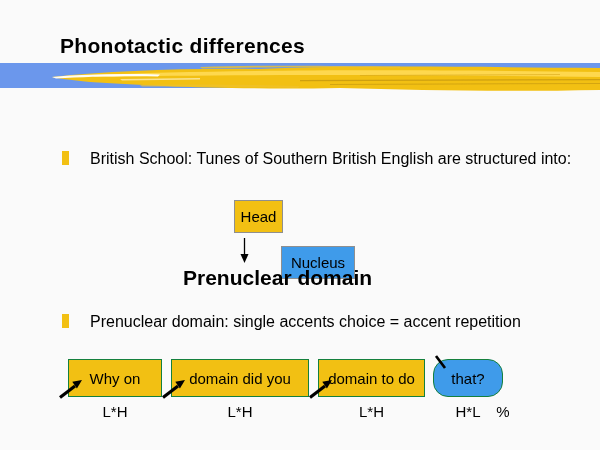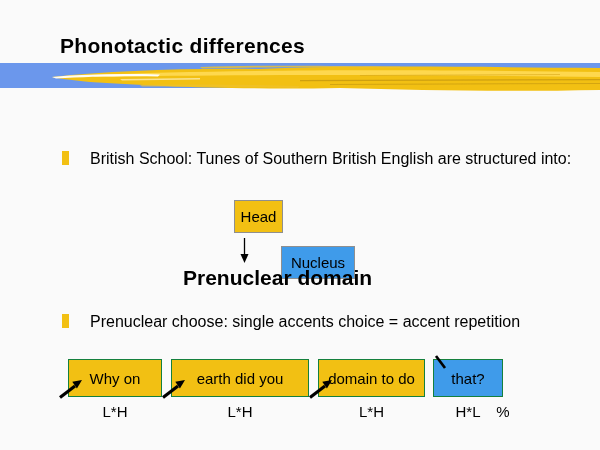--- a/index.html
+++ b/index.html
@@ -19,21 +19,21 @@
   .bullet-marker{flex:0 0 7px;width:7px;height:14px;background:var(--gold);margin:1px 21px 0 0;}
   .bullet-text{font-size:16px;line-height:17px;white-space:nowrap;}
   .box{position:absolute;display:flex;align-items:center;justify-content:center;font-size:15px;box-sizing:border-box;}
   .top-box{border:1px solid #8F8F8F;}
   .head-box{left:222px;top:200px;width:49px;height:33px;background:var(--gold);margin-left:12px;}
   .nucleus-box{left:281px;top:199px;width:74px;height:33px;background:var(--blue);margin-top:47px;}
   .down-arrow{position:absolute;left:238px;top:237px;}
   .prenuclear{position:absolute;left:183px;top:266px;font-size:21px;font-weight:bold;white-space:nowrap;}
   .pbox{border:1px solid #15803d;top:359px;height:38px;}
   .pbox.gold{background:var(--gold);}
-  .pbox.blue{background:var(--blue);}
+  .pbox.blue{background:var(--blue);border-radius:15px;}
   .pb1{left:68px;width:94px;}
   .pb2{left:171px;width:138px;}
   .pb3{left:318px;width:107px;}
   .pb4{left:433px;width:70px;}
   .ne-arrow{position:absolute;z-index:3;}
   .na1{left:58px;top:378px;}
   .na2{left:161px;top:378px;}
   .na3{left:308px;top:378px;}
   .fall-mark{position:absolute;left:433px;top:354px;z-index:3;}
   .tone{position:absolute;top:403px;font-size:15px;text-align:center;}
@@ -77,28 +77,28 @@
 
   <svg class="down-arrow" width="14" height="28" viewBox="0 0 14 28" aria-hidden="true">
     <line x1="6.5" y1="1" x2="6.5" y2="18" stroke="#000" stroke-width="1.3"></line>
     <polygon points="2.5,17 10.5,17 6.5,26" fill="#000"></polygon>
   </svg>
 
   <div class="prenuclear">Prenuclear domain</div>
 
   <div class="bullet-row r2">
     <span class="bullet-marker"></span>
-    <span class="bullet-text">Prenuclear choose: single accents choice = accent repetition</span>
+    <span class="bullet-text">Prenuclear domain: single accents choice = accent repetition</span>
   </div>
 
   <div class="box pbox gold pb1">
     <span>Why on</span>
   </div>
   <div class="box pbox gold pb2">
-    <span>earth did you</span>
+    <span>domain did you</span>
   </div>
   <div class="box pbox gold pb3">
     <span>domain to do</span>
   </div>
   <div class="box pbox blue pb4">
     <span>that?</span>
   </div>
 
   <svg class="ne-arrow na1" width="27" height="23" viewBox="0 0 27 23" aria-hidden="true">
     <line x1="2" y1="19.5" x2="17" y2="8" stroke="#000" stroke-width="3.2"></line>

